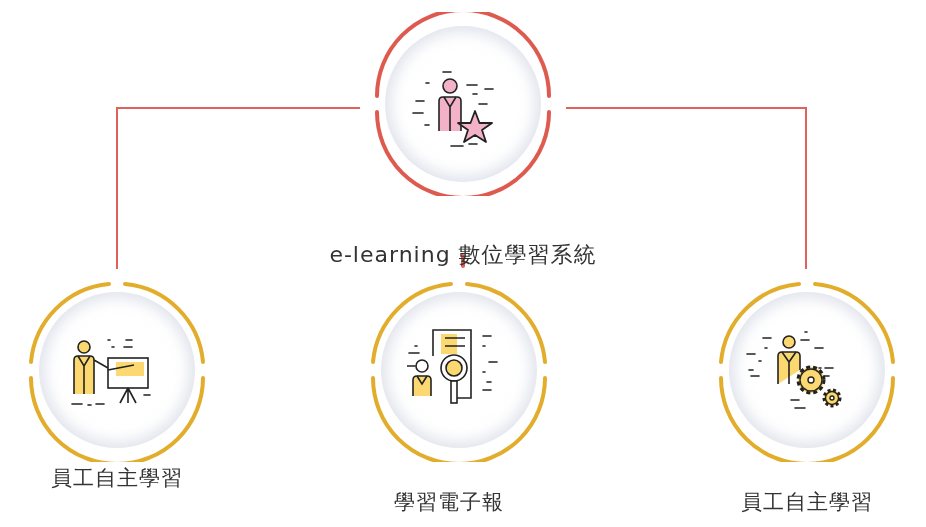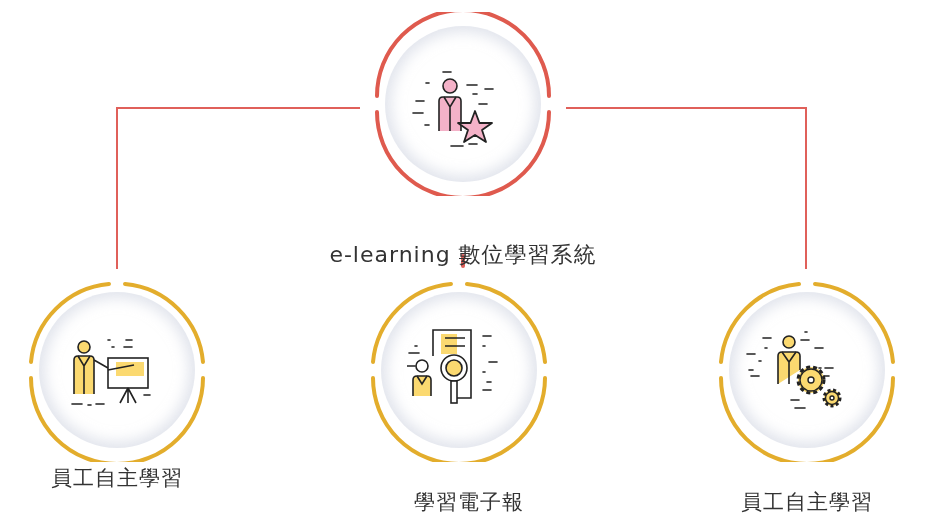--- a/index.html
+++ b/index.html
@@ -99,21 +99,21 @@
     <path d="M26 28 V2 H64 V70 H46" fill="none" stroke="#222" stroke-width="1.6"></path>
     <path d="M38 10 H58 M38 18 H58" stroke="#222" stroke-width="1.6"></path>
     <circle cx="15" cy="38" r="6" fill="#fff" stroke="#222" stroke-width="1.6"></circle>
     <path d="M6 68 V52 Q6 48 10 48 H20 Q24 48 24 52 V68" fill="#fbd970" stroke="#222" stroke-width="1.6"></path>
     <path d="M10 48 L15 56 L20 48" fill="none" stroke="#222" stroke-width="1.6"></path>
     <circle cx="47" cy="40" r="13" fill="#fff" stroke="#222" stroke-width="1.6"></circle>
     <circle cx="47" cy="40" r="8" fill="#fbd970" stroke="#222" stroke-width="1.6"></circle>
     <rect x="44" y="53" width="6" height="22" fill="#fff" stroke="#222" stroke-width="1.6"></rect>
   </svg>
 </div>
-<div class="label" style="left:369px; top:488px; width:200px;">學習電子報</div>
+<div class="label" style="left:349px; top:488px; width:200px;">學習電子報</div>
 
 <div class="node" style="left:715px; top:278px; width:184px; height:184px;">
   <div class="glow" style="left:14px; top:14px; width:156px; height:156px;"></div>
   <svg class="ring" width="184" height="184" viewBox="0 0 184 184">
     <path d="M 6 84 A 86 86 0 0 1 84 6" fill="none" stroke="#e3ad2c" stroke-width="4" stroke-linecap="round"></path>
     <path d="M 100 6 A 86 86 0 0 1 178 84" fill="none" stroke="#e3ad2c" stroke-width="4" stroke-linecap="round"></path>
     <path d="M 178 100 A 86 86 0 0 1 6 100" fill="none" stroke="#e3ad2c" stroke-width="4" stroke-linecap="round"></path>
   </svg>
   <svg class="icon" style="left:30px; top:50px;" width="110" height="100" viewBox="0 0 110 100">
     <g stroke="#222" stroke-width="1.6" fill="none" stroke-linecap="round">

